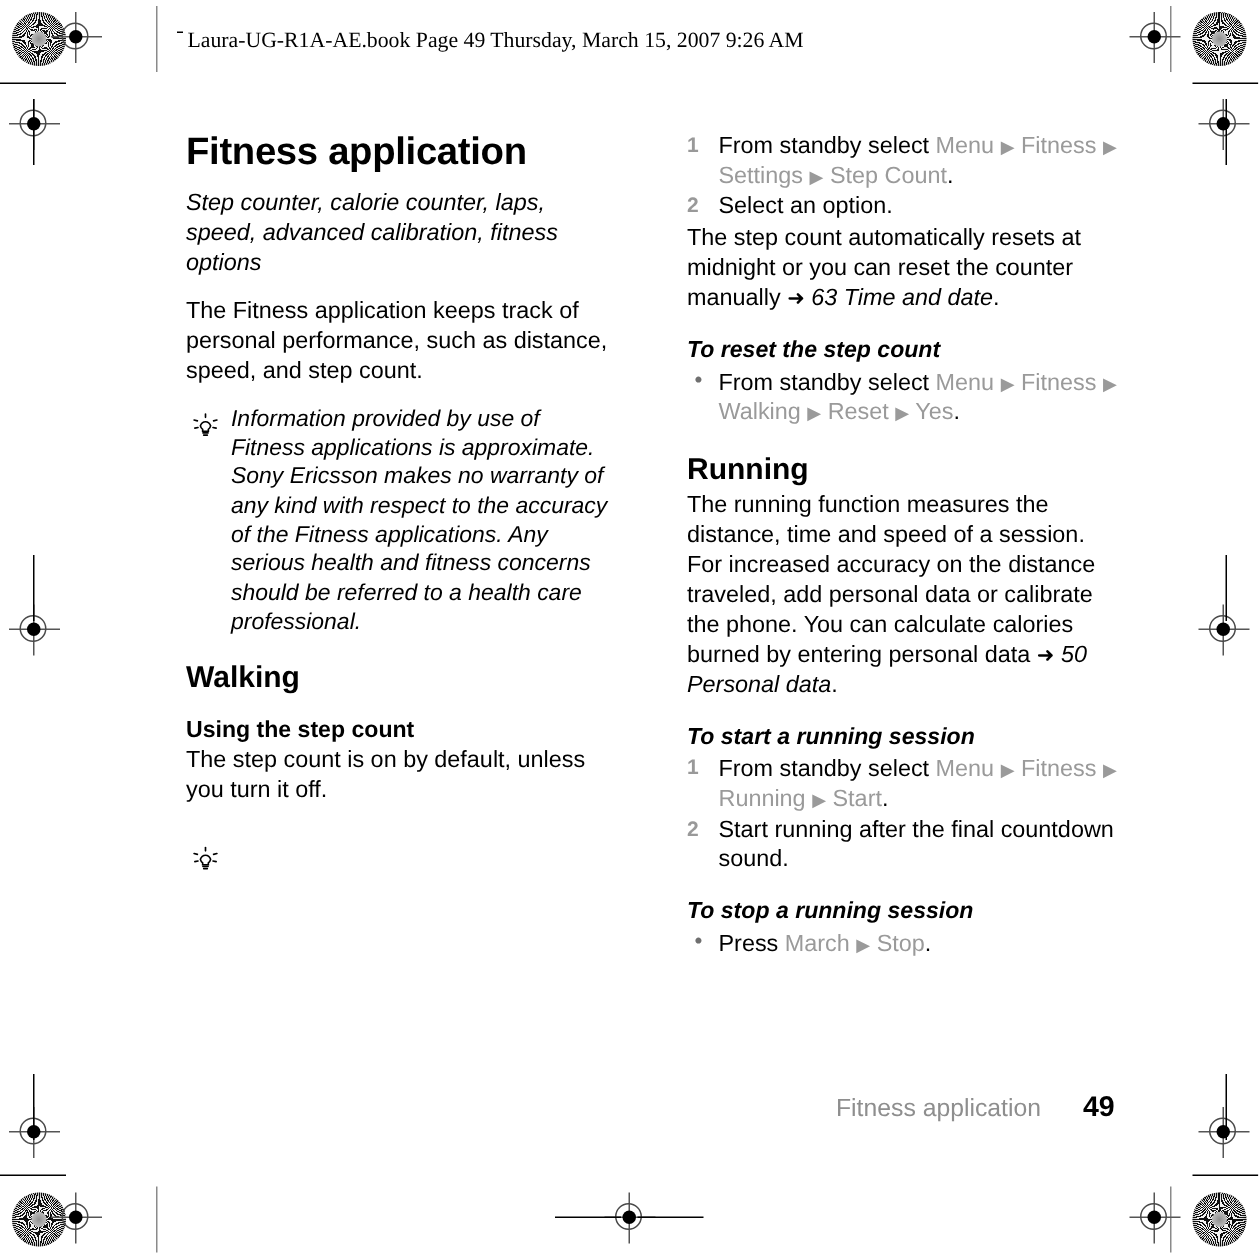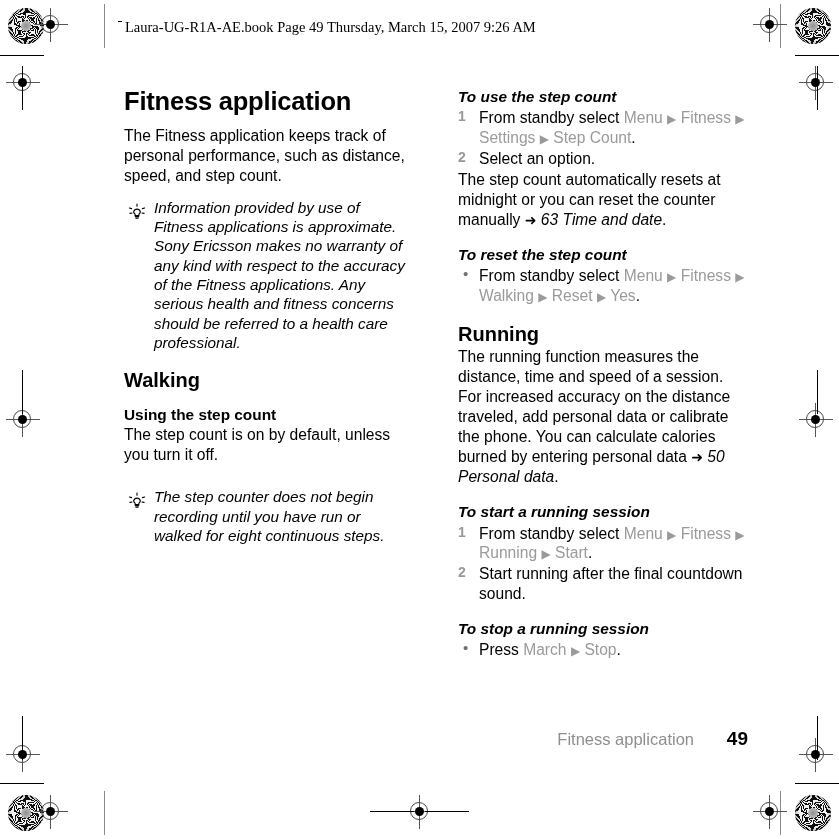--- a/index.html
+++ b/index.html
@@ -224,21 +224,21 @@
   .footer .fname {
     color: #8e8e8e;
     font-size: 16.5px;
   }
   .footer .fpage {
     color: #000;
     font-size: 19px;
     font-weight: bold;
     margin-left: 28px;
     min-width: 26px;
-    text-align: right;
+    text-align: left;
   }
 </style>
 </head>
 <body>
 
 <div id="page">
 
   <div class="starburst" style="left:8px; top:8px;"></div>
   <div class="starburst" style="left:795px; top:8px;"></div>
   <div class="starburst" style="left:8px; top:795px;"></div>
@@ -329,20 +329,21 @@
   <div class="rule" style="left:370px; top:811px; width:44px; height:1px;"></div>
   <div class="rule" style="left:425px; top:811px; width:44px; height:1px;"></div>
 
   <div class="header-line"></div>
   <div class="header-text">Laura-UG-R1A-AE.book  Page 49  Thursday, March 15, 2007  9:26 AM</div>
 
   <div class="col col-left">
 
     <h1 class="title">Fitness application</h1>
 
+    <p class="lead">Step counter, calorie counter, laps, speed, advanced calibration, fitness options</p>
 
     <p class="body">The Fitness application keeps track of personal performance, such as distance, speed, and step count.</p>
 
     <div class="note">
       <span class="bulb">
         <svg viewBox="0 0 22 22" width="22" height="22" aria-hidden="true">
           <g stroke="#000" stroke-width="1.1" fill="none" stroke-linecap="round">
             <path d="M7.6 10.9 a3.6 4.1 0 0 1 6.8 0 a4 4 0 0 1 -1.5 2.3 l0 1.3 l-3.8 0 l0 -1.3 a4 4 0 0 1 -1.5 -2.3 z"></path>
             <line x1="9.3" y1="15.6" x2="12.7" y2="15.6"></line>
             <line x1="9.8" y1="17.1" x2="12.2" y2="17.1"></line>
@@ -370,28 +371,26 @@
             <line x1="9.3" y1="15.6" x2="12.7" y2="15.6"></line>
             <line x1="9.8" y1="17.1" x2="12.2" y2="17.1"></line>
             <line x1="11" y1="3.0" x2="11" y2="5.2"></line>
             <line x1="3.4" y1="7.0" x2="5.6" y2="7.6"></line>
             <line x1="18.6" y1="7.0" x2="16.4" y2="7.6"></line>
             <line x1="3.9" y1="12.4" x2="6.0" y2="12.0"></line>
             <line x1="18.1" y1="12.4" x2="16.0" y2="12.0"></line>
           </g>
         </svg>
       </span>
-      <p>The step counter does not begin recording until you have run or walked for eight continuous steps.</p>
     </div>
 
   </div>
 
   <div class="col col-right">
 
-    <h4 class="proc first">To use the step count</h4>
     <ol class="steps">
       <li>
         <span class="num">1</span><span>From standby select </span><span class="mpath">Menu</span> <span class="tri">▶</span> <span class="mpath">Fitness</span> <span class="tri">▶</span> <span class="mpath">Settings</span> <span class="tri">▶</span> <span class="mpath">Step Count</span><span>.</span>
       </li>
       <li>
         <span class="num">2</span><span>Select an option.</span>
       </li>
     </ol>
 
     <p class="body"><span>The step count automatically resets at midnight or you can reset the counter manually </span><span class="xarrow">➜</span> <span class="xref">63 Time and date</span><span>.</span></p>

